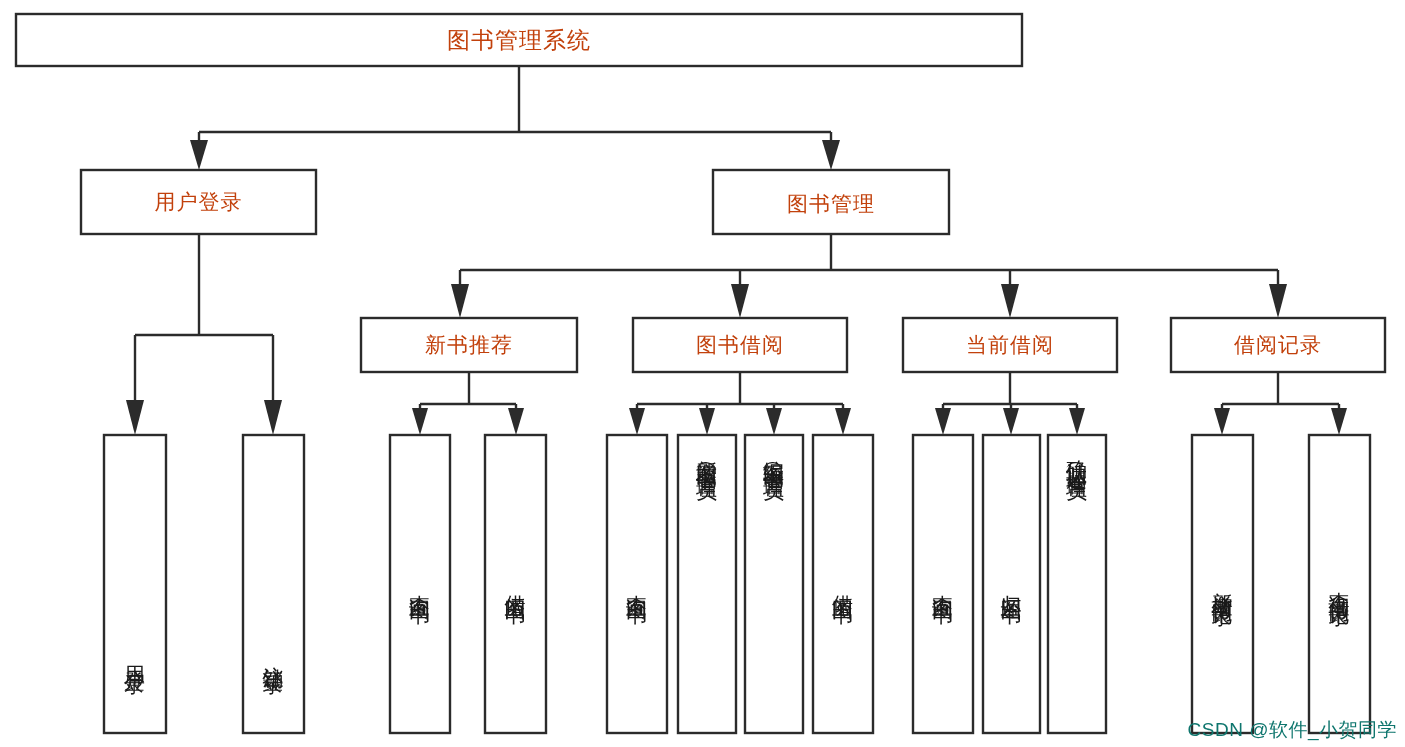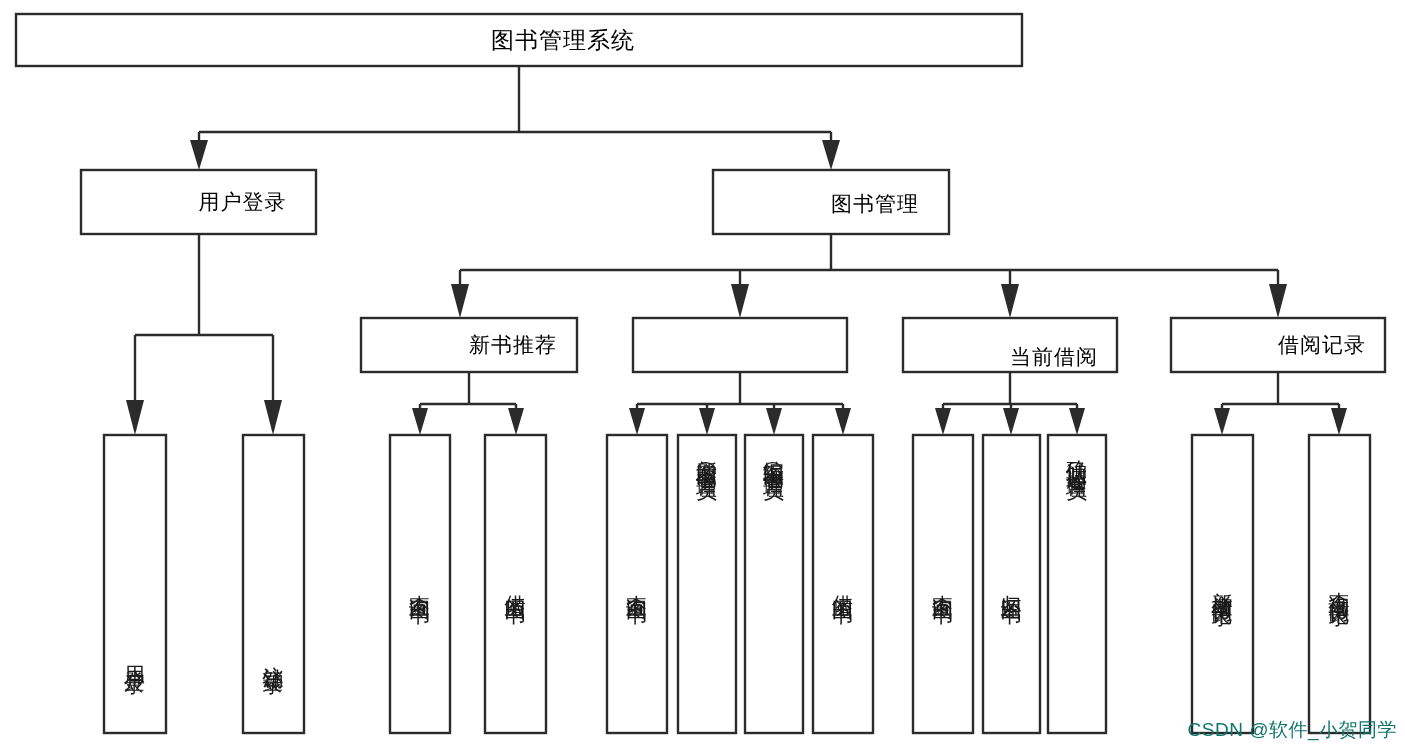--- a/index.html
+++ b/index.html
@@ -37,26 +37,25 @@
   }
   .arrow-head {
     fill: #2b2b2b;
     stroke: none;
   }
   .node-label-h {
     position: absolute;
     display: flex;
     align-items: center;
     justify-content: center;
-    color: #000000;
+    color: #c2410c;
     font-size: 21px;
     letter-spacing: 1px;
     white-space: nowrap;
     pointer-events: none;
-    padding-left: 44px;
   }
   .node-label-v {
     position: absolute;
     display: flex;
     align-items: center;
     justify-content: center;
     color: #1a1a1a;
     font-size: 21px;
     pointer-events: none;
   }
@@ -179,21 +178,22 @@
       <rect class="box-rect" x="1309" y="435" width="61" height="298"></rect>
     </g>
   </svg>
 
   <div class="node-label-h" style="left:16px; top:14px; width:1006px; height:52px; font-size:23px;">图书管理系统</div>
 
   <div class="node-label-h" style="left:81px; top:170px; width:235px; height:64px;">用户登录</div>
   <div class="node-label-h" style="left:713px; top:170px; width:236px; height:67px;">图书管理</div>
 
   <div class="node-label-h" style="left:361px; top:318px; width:216px; height:54px;">新书推荐</div>
-  <div class="node-label-h" style="left:903px; top:330px; width:214px; height:54px;">当前借阅</div>
+  <div class="node-label-h" style="left:633px; top:318px; width:214px; height:54px;">图书借阅</div>
+  <div class="node-label-h" style="left:903px; top:318px; width:214px; height:54px;">当前借阅</div>
   <div class="node-label-h" style="left:1171px; top:318px; width:214px; height:54px;">借阅记录</div>
 
   <div class="node-label-v" style="left:104px; top:435px; width:62px; height:298px; align-items:flex-end; padding-bottom:72px; box-sizing:border-box;">
       <span>用户登录</span>
     </div>
   <div class="node-label-v" style="left:243px; top:435px; width:61px; height:298px; align-items:flex-end; padding-bottom:72px; box-sizing:border-box;">
       <span>注销登录</span>
     </div>
 
   <div class="node-label-v" style="left:390px; top:435px; width:60px; height:298px;">

